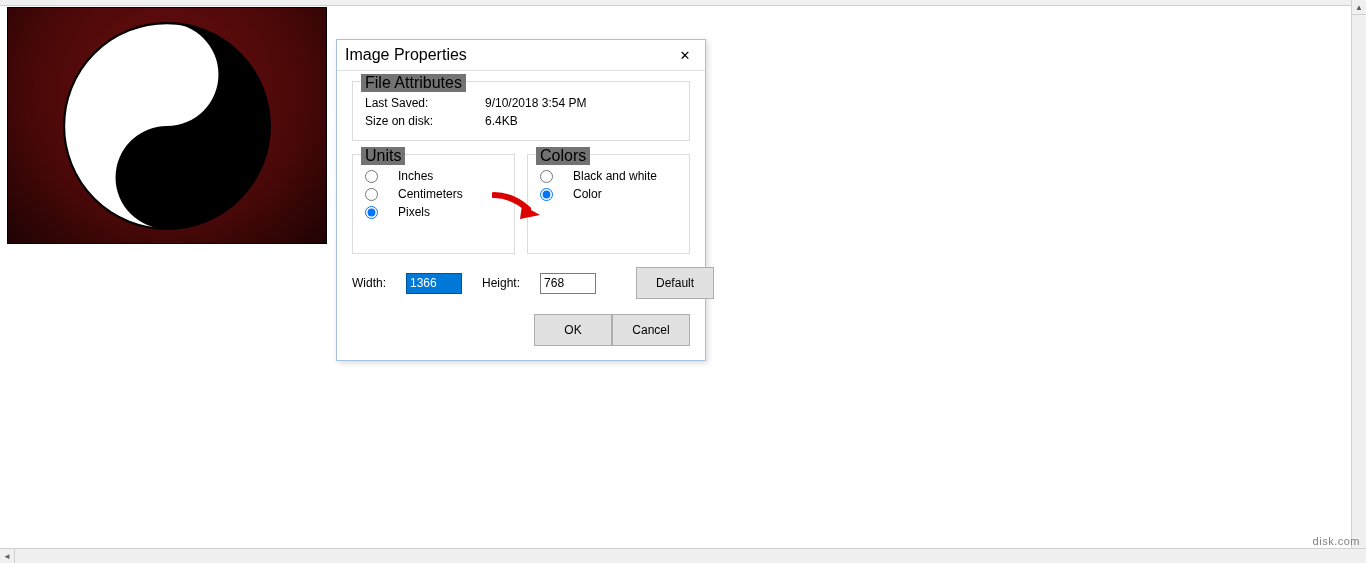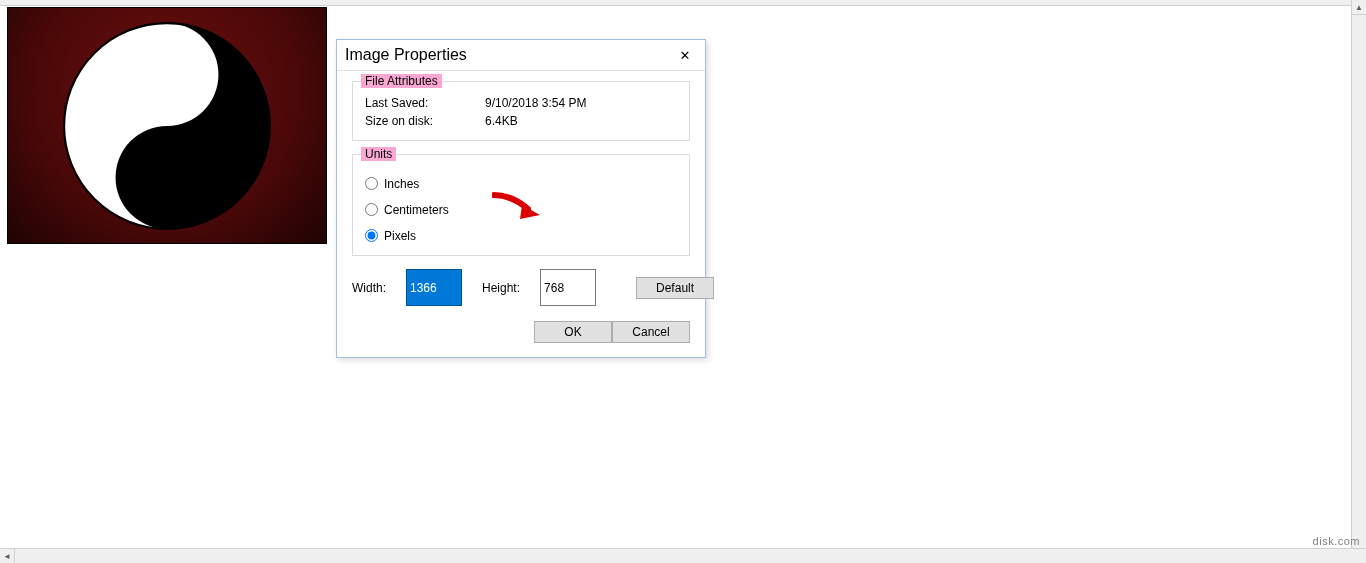--- a/index.html
+++ b/index.html
@@ -96,67 +96,67 @@
 
   .group {
     border: 1px solid #dcdcdc;
     padding: 10px 12px 12px 12px;
     position: relative;
     margin-bottom: 13px;
   }
   .group-title {
     position: absolute;
     top: -8px; left: 8px;
-    background: #f9a8d4;
+    background: #737373;
     padding: 0 4px;
-    font-size: 12px;
+    font-size: 16px;
   }
   .attr-row {
     display: flex;
     margin-top: 4px;
   }
   .attr-label { width: 120px; }
   .attr-value { }
 
   .two-col {
     display: flex;
     gap: 12px;
     margin-bottom: 13px;
   }
   .two-col .group { flex: 1; margin-bottom: 0; min-height: 100px; }
   .radio-row {
     display: flex;
-    align-items: flex-start;
-    gap: 6px;
-    margin-top: 12px;
+    align-items: flex-end;
+    gap: 20px;
+    margin-top: 4px;
   }
   .radio-row input[type=radio] { margin: 0; }
 
   .dims-row {
     display: flex;
     align-items: center;
     gap: 20px;
     margin-bottom: 15px;
   }
   .dims-row label { }
   .dims-row input[type=text] {
     width: 56px;
-    height: 37px;
+    height: 21px;
     border: 1px solid #7a7a7a;
     font-size: 12px;
     padding: 1px 3px;
   }
   .dims-row input.selected {
     background: #0078d7;
     color: #fff;
     border: 1px solid #005499;
   }
   .btn {
     min-width: 78px;
-    height: 22px;
+    height: 32px;
     border: 1px solid #adadad;
     background: #e1e1e1;
     font-family: inherit;
     font-size: 12px;
     cursor: default;
     padding: 0 10px;
   }
   .button-row {
     display: flex;
     justify-content: flex-end;
@@ -224,20 +224,31 @@
         <label class="radio-row">
           <input type="radio" name="units" style="">
           <span>Centimeters</span>
         </label>
         <label class="radio-row">
           <input type="radio" name="units" checked="" style="">
           <span>Pixels</span>
         </label>
       </div>
 
+      <div class="group">
+        <div class="group-title">Colors</div>
+        <label class="radio-row">
+          <input type="radio" name="colors" style="">
+          <span>Black and white</span>
+        </label>
+        <label class="radio-row">
+          <input type="radio" name="colors" checked="" style="">
+          <span>Color</span>
+        </label>
+      </div>
     </div>
 
     <div class="dims-row">
       <label>Width:</label>
       <input type="text" class="selected" value="1366" style="">
       <label>Height:</label>
       <input type="text" value="768" style="">
       <div style="flex:1"></div>
       <button class="btn">Default</button>
     </div>

